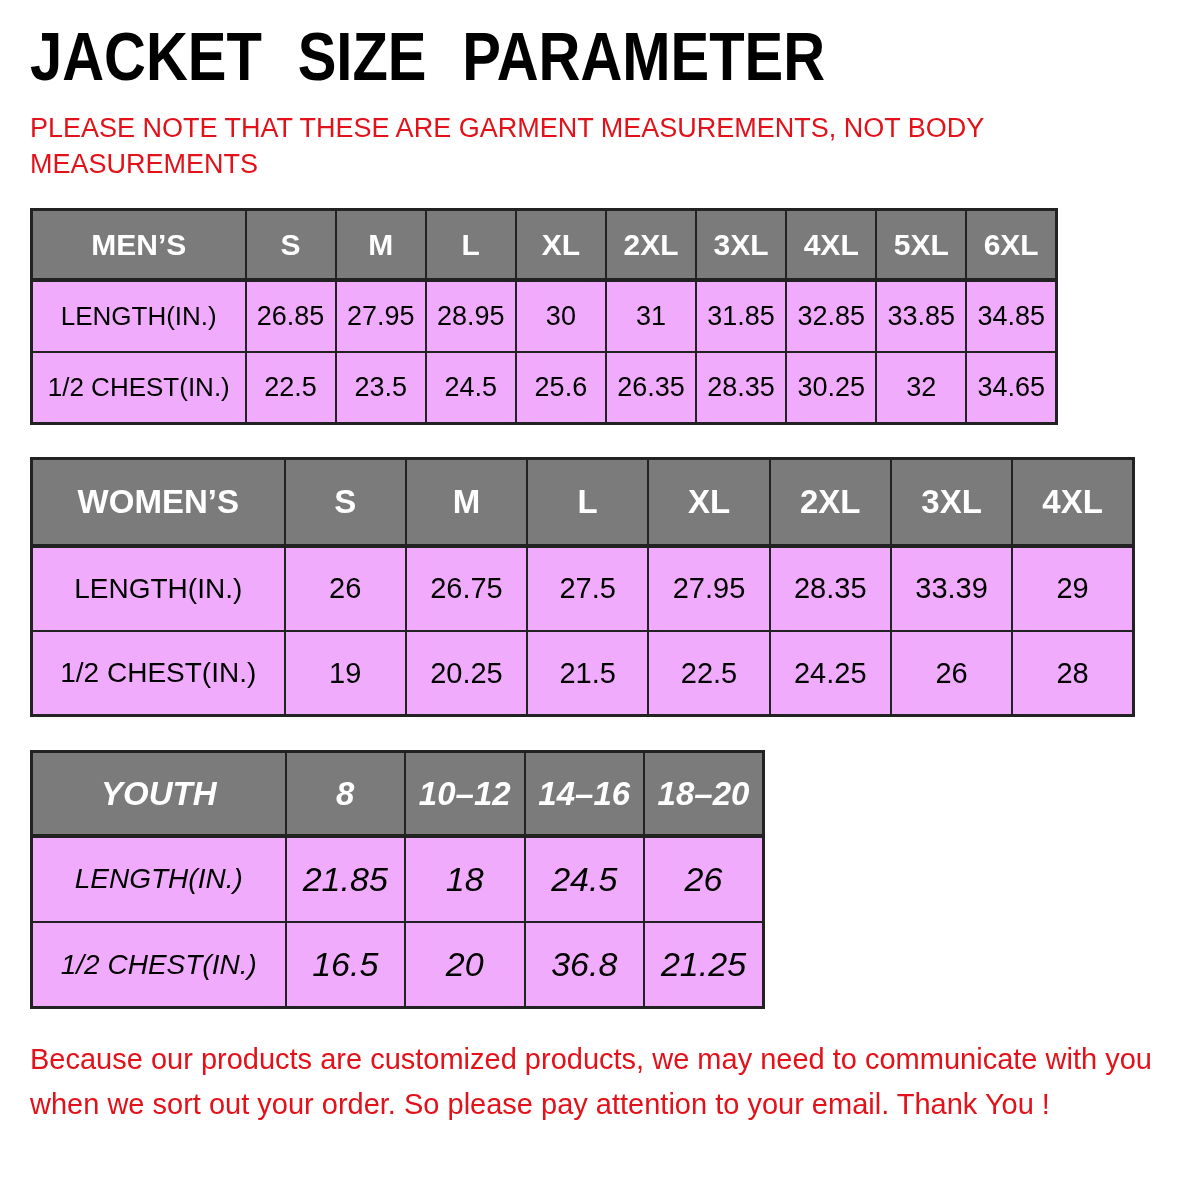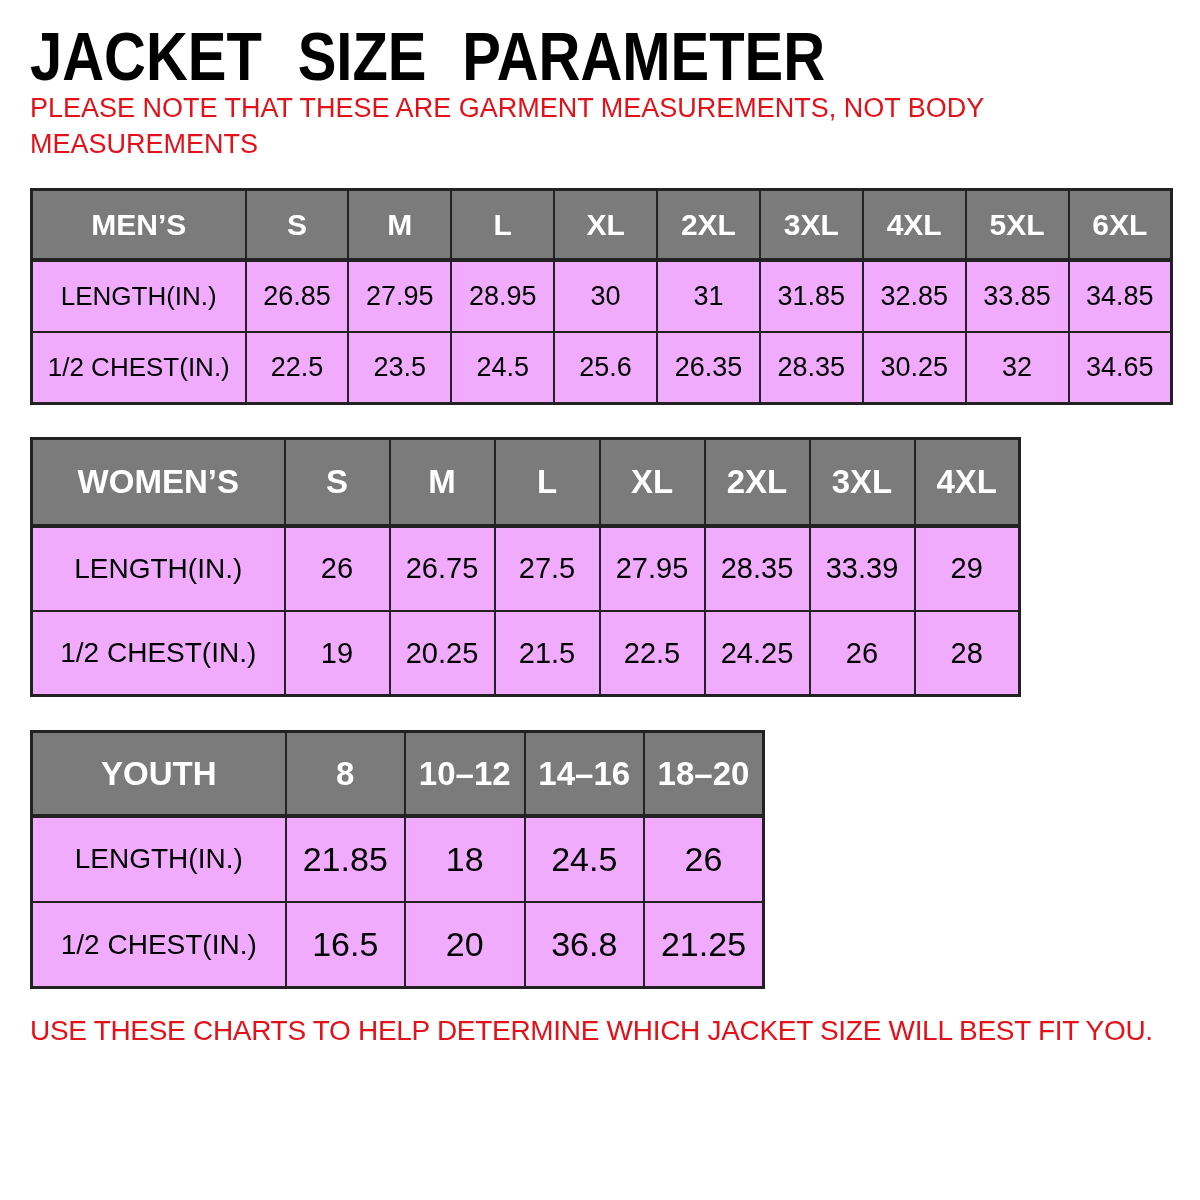--- a/index.html
+++ b/index.html
@@ -28,21 +28,21 @@
     font-weight:bold;
     letter-spacing:0px;
     word-spacing:0.34em;
     white-space:nowrap;
     transform:scaleX(0.84);
     transform-origin:left top;
     color:var(--ink);
   }
 
   .note{
-    margin:0 0 0 30px;
+    margin:20px 0 0 30px;
     font-size:27px;
     line-height:1.32;
     color:var(--red);
     white-space:pre-line;
   }
 
   table.sizes-table{
     border-collapse:collapse;
     table-layout:fixed;
     border:3px solid var(--border);
@@ -57,37 +57,37 @@
   }
   table.sizes-table thead th{
     background:var(--header-bg);
     color:var(--header-text);
     font-weight:bold;
     border-bottom:4px solid var(--border);
   }
   table.sizes-table td{background:#f0abfc;}
 
   
-  .t0{width:1143px;margin-top:26px;}
+  .t0{width:1028px;margin-top:26px;}
   .t0 thead tr{height:70px;}
   .t0 tbody tr{height:72px;}
   .t0 thead th{font-size:30px;}
   .t0 td{font-size:27px;}
   .t0 td.rowlabel{font-size:26px;}
 
   
-  .t1{width:991px;margin-top:32px;}
+  .t1{width:1105px;margin-top:32px;}
   .t1 thead tr{height:87px;}
   .t1 tbody tr{height:85px;}
   .t1 thead th{font-size:33px;}
   .t1 td{font-size:29px;}
   .t1 td.rowlabel{font-size:28px;}
 
   
-  .t2{width:735px;margin-top:33px;}
+  .t2{width:735px;margin-top:33px;font-style:italic;}
   .t2 thead tr{height:84px;}
   .t2 tbody tr{height:86px;}
   .t2 thead th{font-size:33px;}
   .t2 td{font-size:34px;}
   .t2 td.rowlabel{font-size:28px;}
 
   .footer-para{
     margin:28px 0 0 30px;
     font-size:29px;
     line-height:1.55;
@@ -238,14 +238,15 @@
           <tr>
             <td class="rowlabel">1/2 CHEST(IN.)</td>
             <td>16.5</td>
             <td>20</td>
             <td>36.8</td>
             <td>21.25</td>
           </tr>
         </tbody>
       </table>
     </div>
-  <div class="footer-use">USE THESE CHARTS TO HELP DETERMINE WHICH JACKET SIZE WILL BEST FIT YOU.</div>
+  <div class="footer-para">Because our products are customized products, we may need to communicate with you
+when we sort out your order. So please pay attention to your email. Thank You !</div>
 </div>
 
 </body></html>

